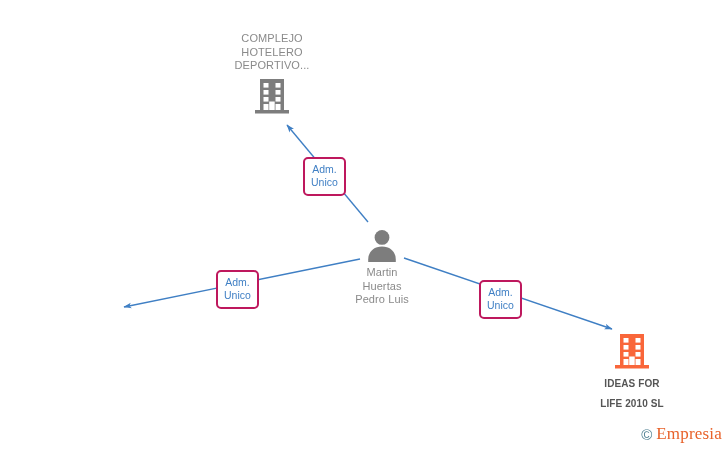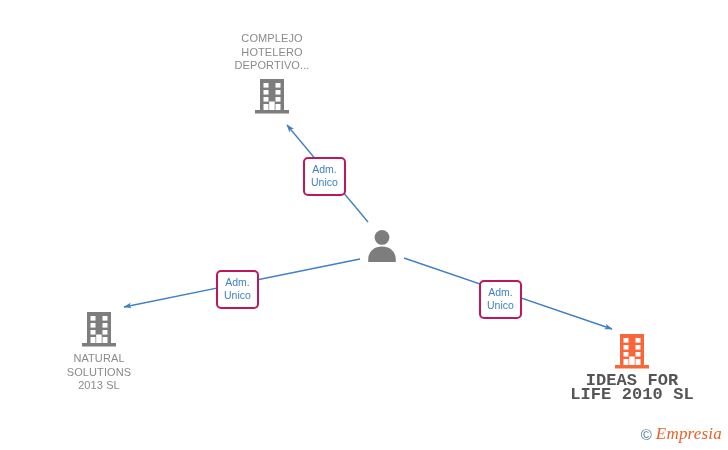--- a/index.html
+++ b/index.html
@@ -59,23 +59,22 @@
   }
 
   .node-label.above {
     margin-top: 0;
     margin-bottom: 4px;
   }
 
   .node-label.strong {
     color: #555555;
     font-weight: bold;
-    font-size: 17px;
-    line-height: 14px;
-    font-family: Liberation Mono, monospace;
+    font-size: 10px;
+    line-height: 20px;
   }
 
   
   #node-person .node-label {
     color: #8a8a8a;
   }
 
   
   .edge-badge {
     position: absolute;
@@ -102,21 +101,20 @@
     gap: 4px;
     user-select: none;
   }
   #watermark .wm-c {
     font-family: "Liberation Sans", sans-serif;
     font-size: 15px;
     color: #4e7f91;
   }
   #watermark .wm-word {
     font-family: "Liberation Serif", serif;
-    font-style: italic;
     font-size: 17px;
     color: #e8622a;
     letter-spacing: 0.2px;
   }
 </style>
 </head>
 <body>
 
 <div id="graph-canvas">
 
@@ -157,63 +155,44 @@
     </svg>
   </div>
 
   <div class="node" id="node-person" style="left:382px; top:228px;">
     <svg class="node-icon" width="32" height="34" viewBox="0 0 32 34">
       <g fill="#7d7d7d">
         <circle cx="16" cy="9.4" r="7.4"></circle>
         <path d="M16,18.4 C7.2,18.4 2.2,24.4 2.2,31.4 L2.2,34 L29.8,34 L29.8,31.4 C29.8,24.4 24.8,18.4 16,18.4 Z"></path>
       </g>
     </svg>
-  </div>
-
-  <div class="node" id="node-natural" style="left:99px; top:310px;">
+    <span class="node-label">Martin
+Huertas
+Pedro Luis</span>
+  </div>
+
+
+  <div class="node" id="node-ideas" style="left:632px; top:332px;">
     <svg class="node-icon" width="36" height="38" viewBox="0 0 36 38">
-      <g fill="#7d7d7d">
+      <g fill="#f9663a">
         <rect x="6" y="2" width="24" height="31"></rect>
         <rect x="1" y="33" width="34" height="3.5"></rect>
       </g>
       <g fill="#ffffff">
         <rect x="9.5" y="6" width="5" height="4.6"></rect>
         <rect x="21.5" y="6" width="5" height="4.6"></rect>
         <rect x="9.5" y="13" width="5" height="4.6"></rect>
         <rect x="21.5" y="13" width="5" height="4.6"></rect>
         <rect x="9.5" y="20" width="5" height="4.6"></rect>
         <rect x="21.5" y="20" width="5" height="4.6"></rect>
         <rect x="15.2" y="24.5" width="5.5" height="8.5"></rect>
         <rect x="9.5" y="27" width="5" height="6"></rect>
         <rect x="21.5" y="27" width="5" height="6"></rect>
       </g>
     </svg>
-    <span class="node-label">NATURAL
-SOLUTIONS
-2013 SL</span>
-  </div>
-
-  <div class="node" id="node-ideas" style="left:632px; top:332px;">
-    <svg class="node-icon" width="36" height="38" viewBox="0 0 36 38">
-      <g fill="#f9663a">
-        <rect x="6" y="2" width="24" height="31"></rect>
-        <rect x="1" y="33" width="34" height="3.5"></rect>
-      </g>
-      <g fill="#ffffff">
-        <rect x="9.5" y="6" width="5" height="4.6"></rect>
-        <rect x="21.5" y="6" width="5" height="4.6"></rect>
-        <rect x="9.5" y="13" width="5" height="4.6"></rect>
-        <rect x="21.5" y="13" width="5" height="4.6"></rect>
-        <rect x="9.5" y="20" width="5" height="4.6"></rect>
-        <rect x="21.5" y="20" width="5" height="4.6"></rect>
-        <rect x="15.2" y="24.5" width="5.5" height="8.5"></rect>
-        <rect x="9.5" y="27" width="5" height="6"></rect>
-        <rect x="21.5" y="27" width="5" height="6"></rect>
-      </g>
-    </svg>
     <span class="node-label strong">IDEAS FOR
 LIFE 2010 SL</span>
   </div>
 
   <div class="edge-badge" style="left:303px; top:157px;">Adm.
 Unico</div>
 
   <div class="edge-badge" style="left:216px; top:270px;">Adm.
 Unico</div>
 

